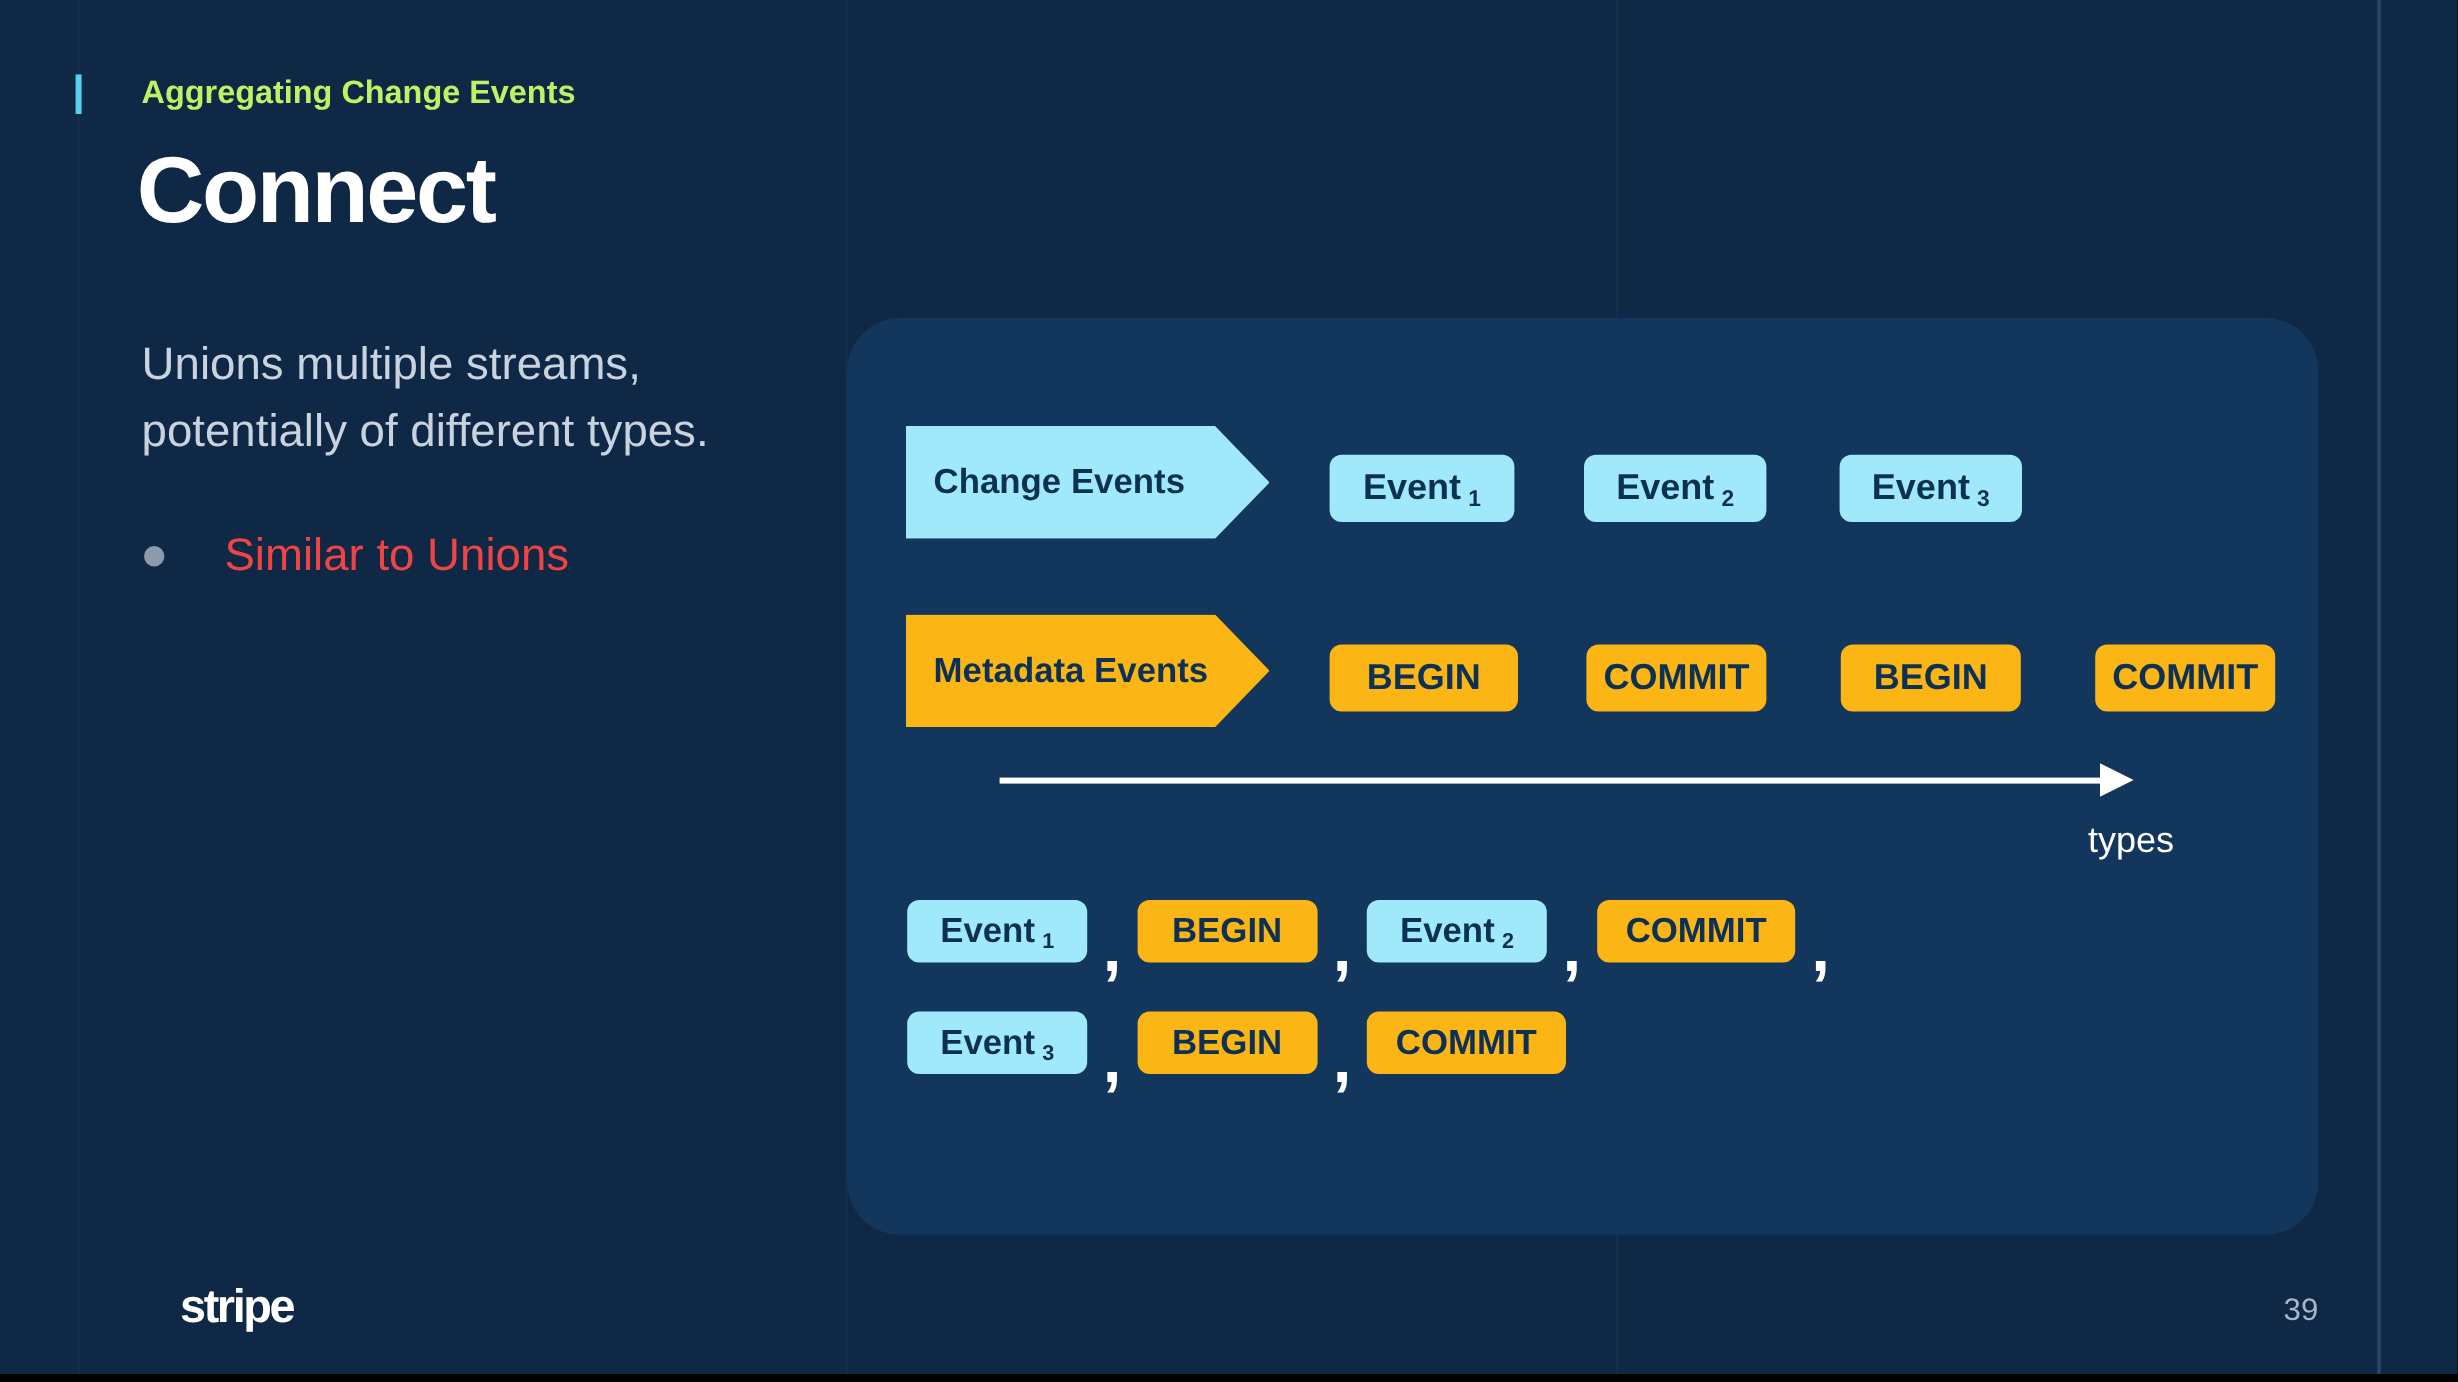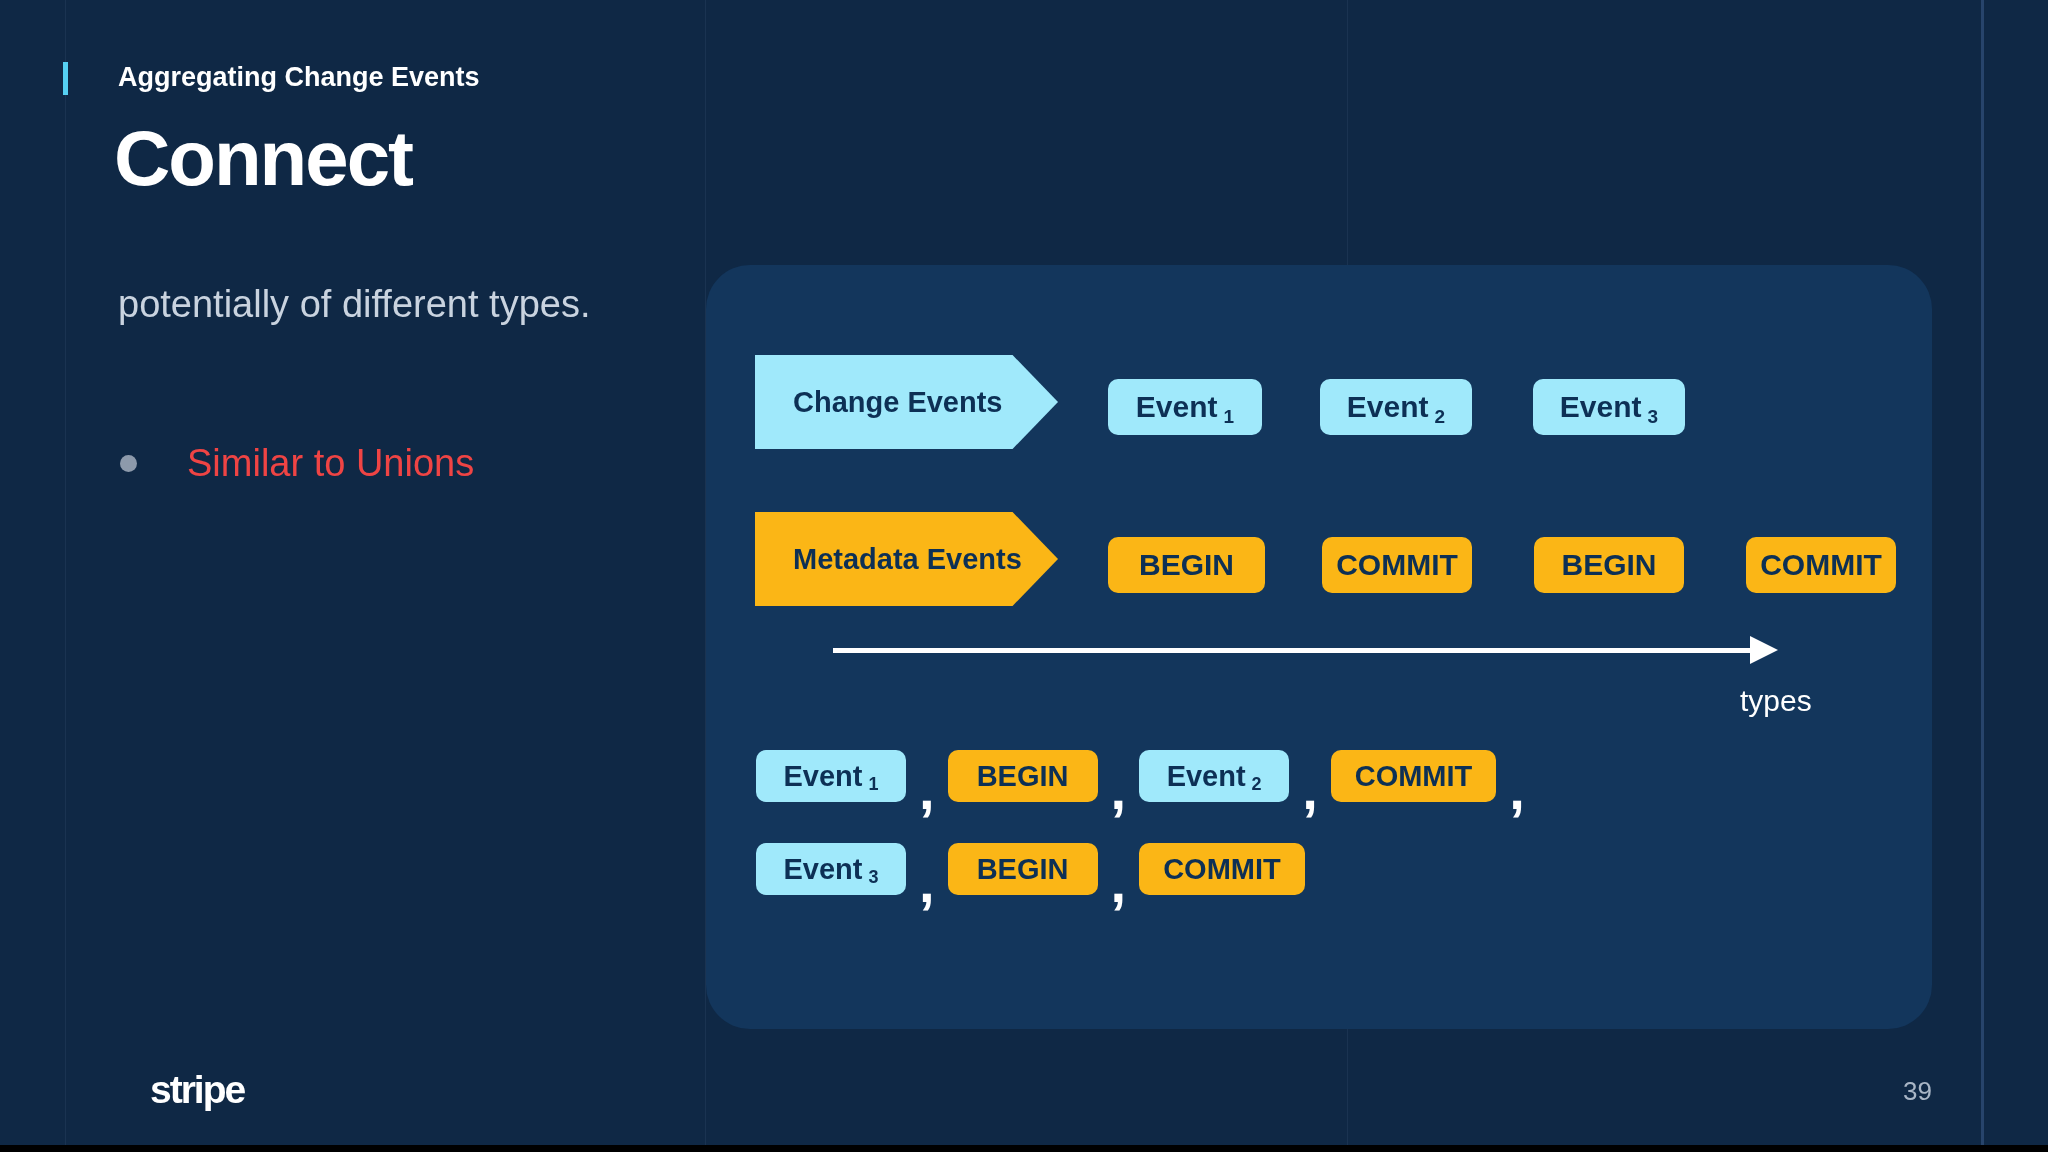--- a/index.html
+++ b/index.html
@@ -7,36 +7,36 @@
     position:relative;width:2048px;height:1152px;overflow:hidden;
     background:#0f2845;
     font-family:"Liberation Sans","DejaVu Sans",sans-serif;
   }
   .vline{position:absolute;top:0;bottom:7px;width:1px;background:rgba(160,190,230,0.08);}
   .vline.strong{width:3px;background:rgba(95,135,195,0.30);}
   .bottom-bar{position:absolute;left:0;right:0;bottom:0;height:7px;background:#000;}
 
   
   .accent-bar{position:absolute;left:63px;top:62px;width:5px;height:33px;background:#55d0f2;}
-  .eyebrow{position:absolute;left:118px;top:61px;font-size:27px;line-height:33px;font-weight:bold;color:#ffffff;}
+  .eyebrow{position:absolute;left:118px;top:61px;font-size:27px;line-height:33px;font-weight:bold;color:#bef264;}
   .title{position:absolute;left:114px;top:116px;font-size:78px;line-height:84px;font-weight:bold;letter-spacing:-2px;color:#ffffff;}
   .body-text{position:absolute;left:118px;top:276px;font-size:38px;line-height:56px;color:#c9d3df;}
   .bullet-row{position:absolute;left:120px;top:442px;display:flex;align-items:center;}
   .bullet-dot{width:17px;height:17px;border-radius:50%;background:#8d9aab;margin-right:50px;}
   .bullet-label{font-size:38px;color:#ef4444;}
 
   
   .panel{position:absolute;left:706px;top:265px;width:1226px;height:764px;border-radius:44px;background:#13365c;}
 
   
   .stream-arrow{
     position:absolute;left:755px;width:303px;height:94px;box-sizing:border-box;
     clip-path:polygon(0 0,85% 0,100% 50%,85% 100%,0 100%);
     display:flex;flex-direction:column;justify-content:center;
-    padding-left:38px;font-weight:bold;font-size:29px;line-height:37px;color:#0d3055;
+    padding-left:23px;font-weight:bold;font-size:29px;line-height:37px;color:#0d3055;
   }
   .arrow-change{top:355px;background:#a0e9fb;}
   .arrow-txn{top:512px;background:#fbb616;}
 
   
   .evt-box{
     position:absolute;height:56px;border-radius:10px;box-sizing:border-box;
     display:flex;align-items:center;justify-content:center;
     font-weight:bold;font-size:30px;color:#0d3055;
   }
@@ -75,20 +75,21 @@
   <div class="vline" style="left:705px"></div>
   <div class="vline" style="left:1347px"></div>
   <div class="vline strong" style="left:1981px"></div>
   <div class="bottom-bar"></div>
 
   <div class="accent-bar"></div>
   <div class="eyebrow">Aggregating Change Events</div>
   <div class="title">Connect</div>
 
   <div class="body-text">
+    <div>Unions multiple streams,</div>
     <div>potentially of different types.</div>
   </div>
 
   <div class="bullet-row">
     <div class="bullet-dot"></div>
     <div class="bullet-label">Similar to Unions</div>
   </div>
 
   <div class="panel"></div>
 

